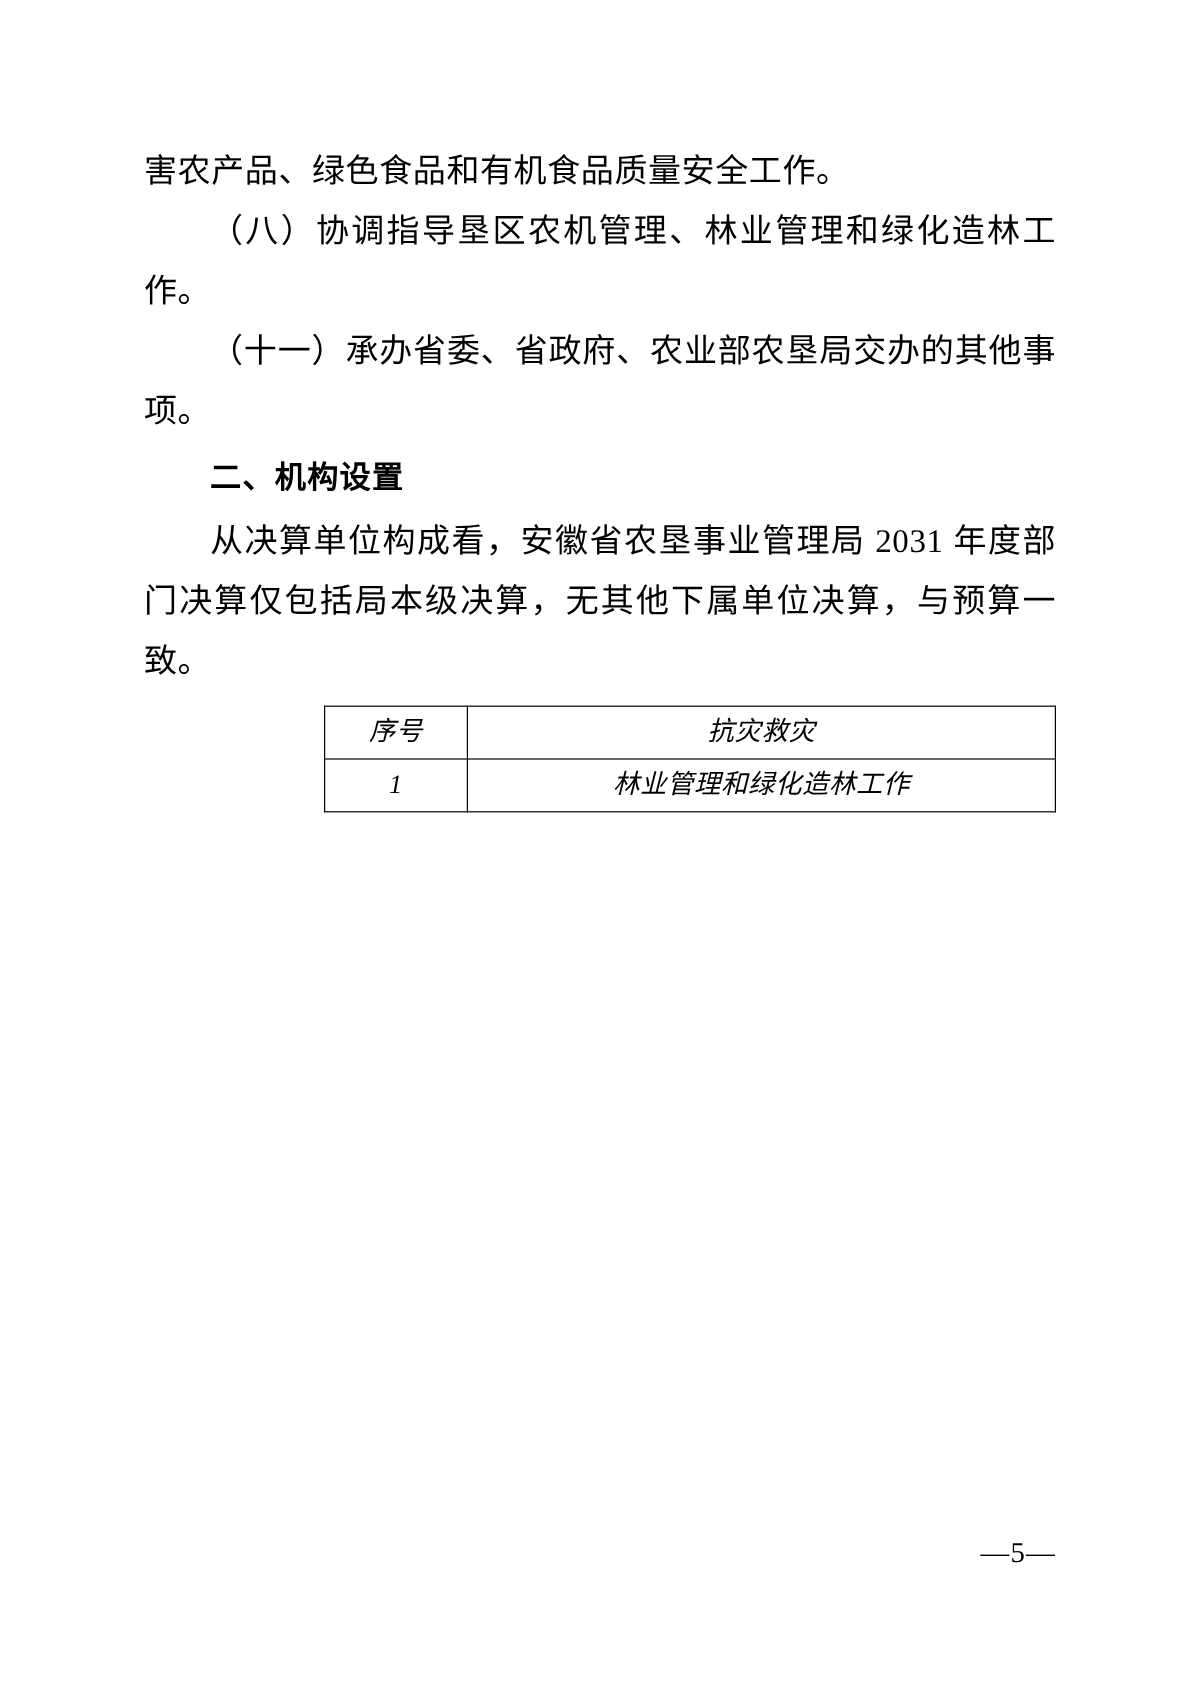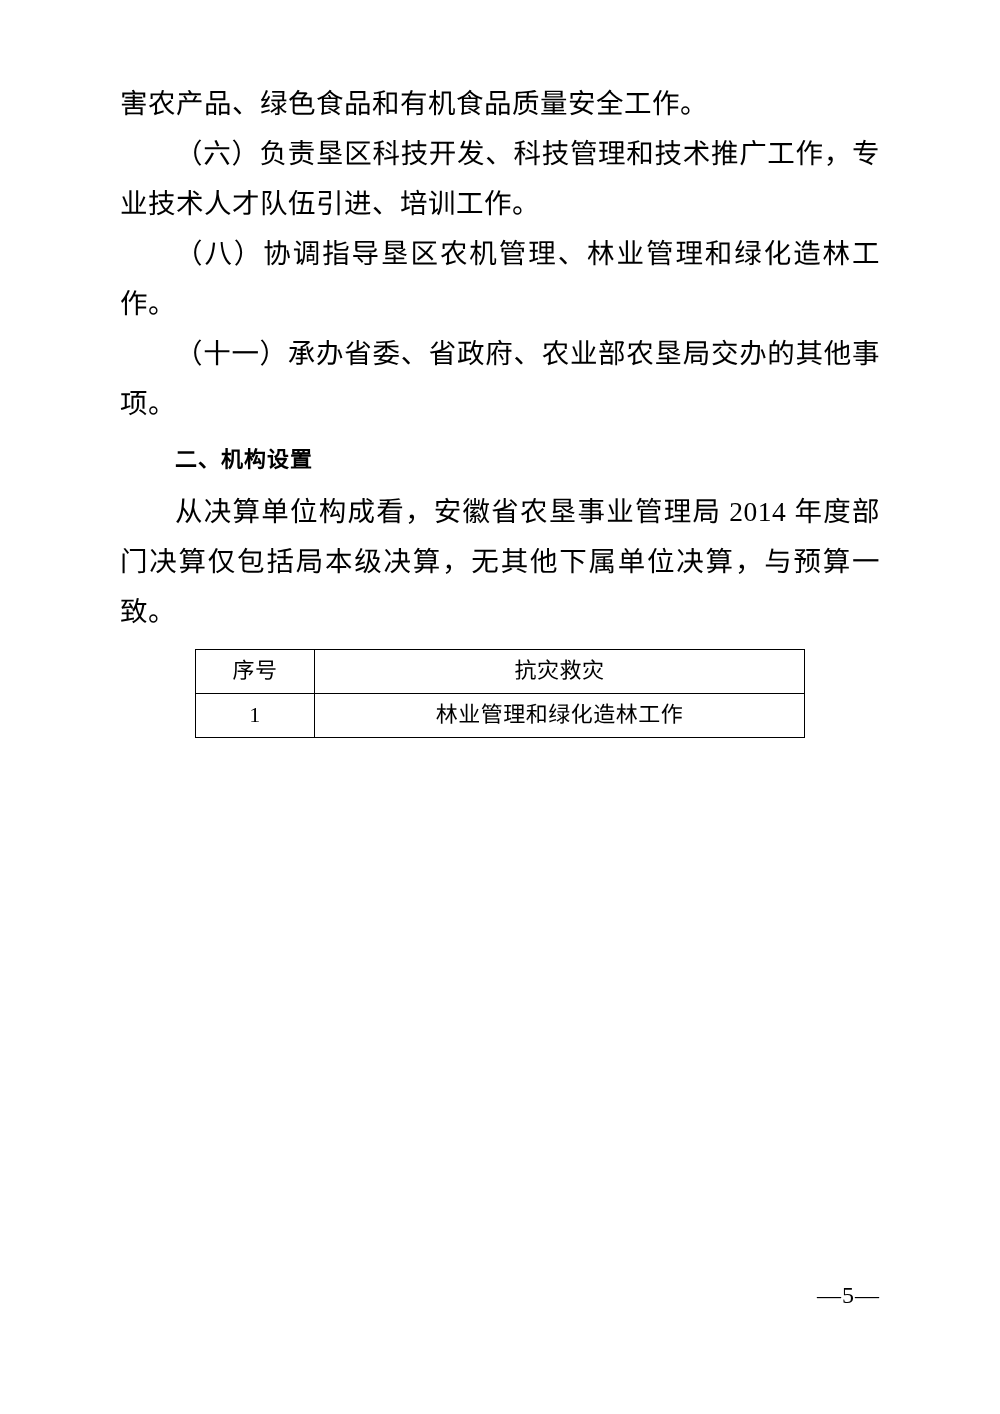--- a/index.html
+++ b/index.html
@@ -13,49 +13,50 @@
     font-family: "Liberation Serif", "DejaVu Serif", serif;
     color: #000000;
     position: relative;
     overflow: hidden;
   }
   .page {
     position: relative;
     width: 1000px;
     height: 1414px;
     box-sizing: border-box;
-    padding: 79px 120px 0 120px;
+    padding: 118px 120px 0 120px;
   }
   .doc-body {
     font-size: 27.5px;
     line-height: 50px;
     letter-spacing: 0.5px;
     text-align: justify;
     text-justify: inter-ideograph;
   }
   .para {
     margin: 0;
     text-indent: 0;
   }
   .para.indent {
     text-indent: 55px;
   }
   .heading {
     margin: 0;
     text-indent: 55px;
     font-weight: bold;
-    font-size: 22px;
+    font-size: 26px;
     line-height: 54px;
     letter-spacing: 1px;
   }
   .spacer-sm { height: 4px; }
   .table-wrap {
     margin-top: 12px;
     display: flex;
-    justify-content: center;
+    justify-content: flex-end;
+    font-style: italic;
   }
   table.unit-table {
     border-collapse: collapse;
     width: 610px;
     table-layout: fixed;
   }
   table.unit-table td,
   table.unit-table th {
     border: 1.5px solid #000000;
     text-align: center;
@@ -75,29 +76,28 @@
     font-family: "Liberation Serif", "DejaVu Serif", serif;
   }
 </style>
 </head>
 <body>
 
 <div class="page">
   <div class="doc-body">
 
     <p class="para">害农产品、绿色食品和有机食品质量安全工作。</p>
-    <p class="para indent">（六）负责垦区科技开发、科技管理和技术推广工作，专业技术人才队伍引进、培训工作。</p>
     <p class="para indent">（八）协调指导垦区农机管理、林业管理和绿化造林工作。</p>
     <p class="para indent">（十一）承办省委、省政府、农业部农垦局交办的其他事项。</p>
 
     <div class="spacer-sm"></div>
 
     <p class="heading">二、机构设置</p>
 
-    <p class="para indent">从决算单位构成看，安徽省农垦事业管理局 2014 年度部门决算仅包括局本级决算，无其他下属单位决算，与预算一致。</p>
+    <p class="para indent">从决算单位构成看，安徽省农垦事业管理局 2031 年度部门决算仅包括局本级决算，无其他下属单位决算，与预算一致。</p>
 
     <div class="table-wrap">
       <table class="unit-table">
         <thead>
           <tr>
             <th class="col-idx">序号</th>
             <th>抗灾救灾</th>
           </tr>
         </thead>
         <tbody>

